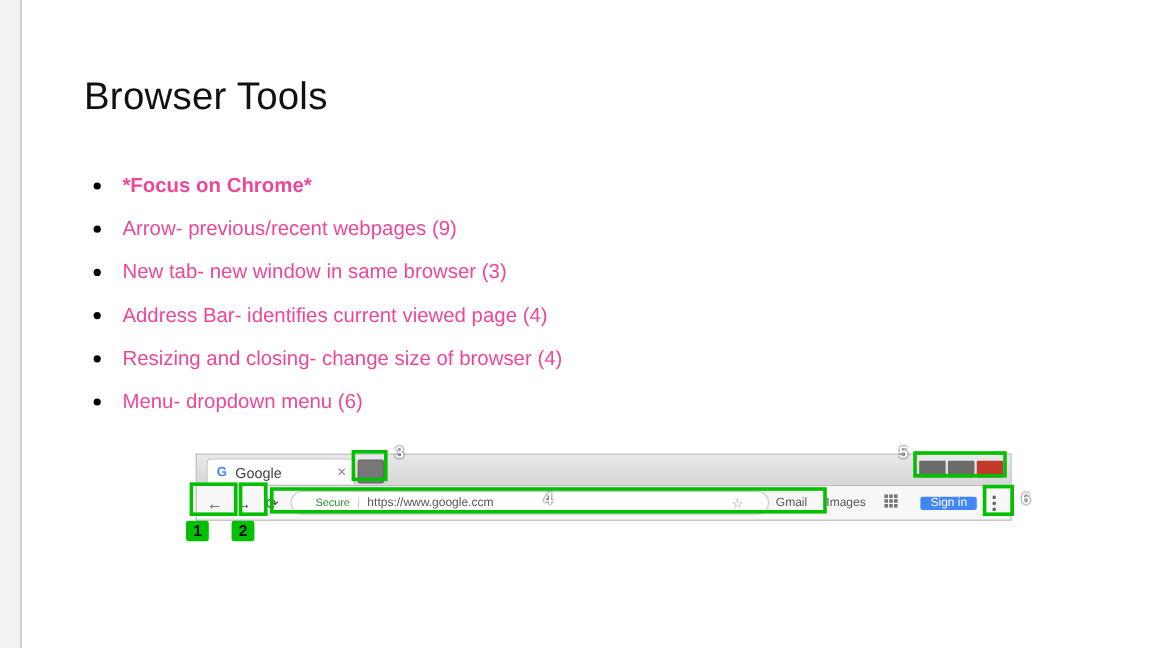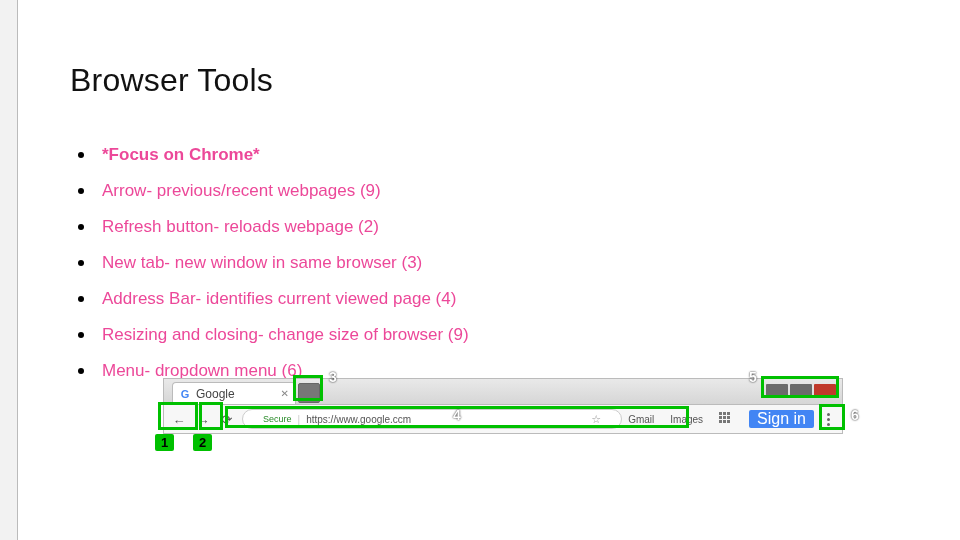--- a/index.html
+++ b/index.html
@@ -27,21 +27,21 @@
   .nav-strip { position: relative; height: 30px; background: #f7f7f7; border: 1px solid #bbb; display: flex; align-items: center; padding: 0 6px; gap: 6px; }
   .nav-btn { width: 18px; height: 18px; display: flex; align-items: center; justify-content: center; font-size: 13px; color: #555; }
   .addr { flex: 1; height: 20px; background: #fff; border: 1px solid #ccc; border-radius: 10px; display: flex; align-items: center; padding: 0 20px; gap: 6px; }
   .secure { font-size: 9px; color: #2a8b2a; }
   .sep { color: #ccc; font-size: 10px; }
   .url { font-size: 10px; color: #555; }
   .star { margin-left: auto; font-size: 11px; color: #999; }
   .right-links { display: flex; align-items: center; gap: 16px; font-size: 10px; color: #555; }
   .apps-grid { width: 14px; height: 14px; display: grid; grid-template-columns: repeat(3,3px); grid-template-rows: repeat(3,3px); gap: 1px; }
   .apps-grid span { background: #777; }
-  .signin { background: #4285f4; color: #fff; font-size: 16px; padding: 0 8px; border-radius: 2px; }
+  .signin { background: #4285f4; color: #fff; font-size: 10px; padding: 0 8px; border-radius: 2px; }
   .menu-btn { width: 16px; height: 16px; display: flex; flex-direction: column; justify-content: center; align-items: center; gap: 2px; }
   .menu-btn span { display: block; width: 3px; height: 3px; background: #666; border-radius: 50%; }
   .hl { position: absolute; border: 3px solid #00c000; }
   .hl-label { position: absolute; background: #00c000; color: #000; font-weight: 900; font-size: 13px; padding: 1px 6px; border-radius: 2px; display: flex; align-items: center; justify-content: center; }
   .hl-label.white { color: #fff; background: none; font-size: 14px; text-shadow: 0 0 2px #000; }
 </style>
 </head>
 <body>
 
 <div class="slide">
@@ -53,33 +53,29 @@
     <li>
         <span class="dot"></span>
         <span class="bullet-text bold">*Focus on Chrome*</span>
       </li>
     <li>
         <span class="dot"></span>
         <span class="bullet-text">Arrow- previous/recent webpages (9)</span>
       </li>
     <li>
         <span class="dot"></span>
-        <span class="bullet-text">Refresh button- reloads webpage (2)</span>
-      </li>
-    <li>
-        <span class="dot"></span>
         <span class="bullet-text">New tab- new window in same browser (3)</span>
       </li>
     <li>
         <span class="dot"></span>
         <span class="bullet-text">Address Bar- identifies current viewed page (4)</span>
       </li>
     <li>
         <span class="dot"></span>
-        <span class="bullet-text">Resizing and closing- change size of browser (9)</span>
+        <span class="bullet-text">Resizing and closing- change size of browser (4)</span>
       </li>
     <li>
         <span class="dot"></span>
         <span class="bullet-text">Menu- dropdown menu (6)</span>
       </li>
   </ul>
 
   <div class="diagram">
     <div class="tab-strip">
       <div class="tab">

